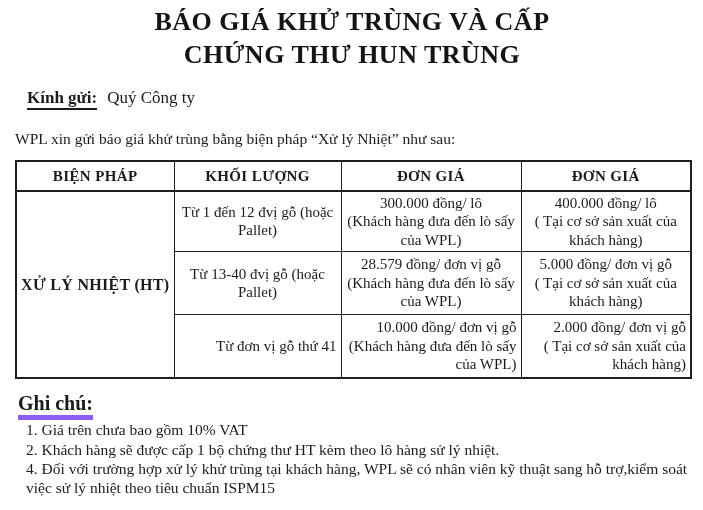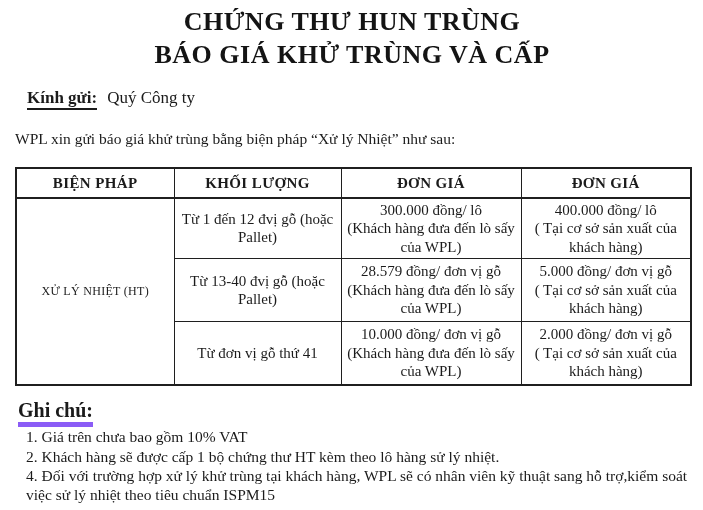--- a/index.html
+++ b/index.html
@@ -34,21 +34,21 @@
     margin-left: 12px;
   }
   .greeting .value { margin-left: 10px; }
 
   .intro {
     margin-top: 20px;
     font-size: 15.5px;
   }
 
   table.price-table {
-    margin-top: 19px;
+    margin-top: 12px;
     border-collapse: collapse;
     table-layout: fixed;
     width: 675px;
     border: 2px solid #1f1f1f;
   }
   .price-table th, .price-table td {
     border: 1px solid #1f1f1f;
     text-align: center;
     vertical-align: middle;
     padding: 2px 4px;
@@ -57,24 +57,24 @@
   .price-table th {
     font-size: 15px;
     font-weight: bold;
     height: 24px;
     letter-spacing: 0.4px;
     border-bottom: 2px solid #1f1f1f;
   }
   .price-table td { font-size: 15px; line-height: 1.22; }
   .row-1 td { height: 54px; }
   .row-2 td { height: 58px; }
-  .row-3 td { height: 58px; }
+  .row-3 td { height: 58px; text-align: right; }
   td.method {
-    font-weight: normal;
-    font-size: 12px;
+    font-weight: bold;
+    font-size: 16px;
     letter-spacing: 0.3px;
   }
   .price-main { display: block; }
   .price-sub { display: block; }
 
   .notes { margin-top: 13px; }
   .notes-heading {
     font-size: 20px;
     font-weight: bold;
     display: inline-block;
@@ -86,22 +86,22 @@
     font-size: 15.5px;
     line-height: 1.21;
   }
 </style>
 </head>
 <body>
 
 <div class="page">
 
   <div class="doc-title">
+    <div>BÁO GIÁ KHỬ TRÙNG VÀ CẤP</div>
     <div>CHỨNG THƯ HUN TRÙNG</div>
-    <div>BÁO GIÁ KHỬ TRÙNG VÀ CẤP</div>
   </div>
 
   <div class="greeting">
     <span class="label">Kính gửi:</span><span class="value">Quý Công ty</span>
   </div>
 
   <div class="intro">WPL xin gửi báo giá khử trùng bằng biện pháp “Xử lý Nhiệt” như sau:</div>
 
   <table class="price-table">
     <colgroup>

